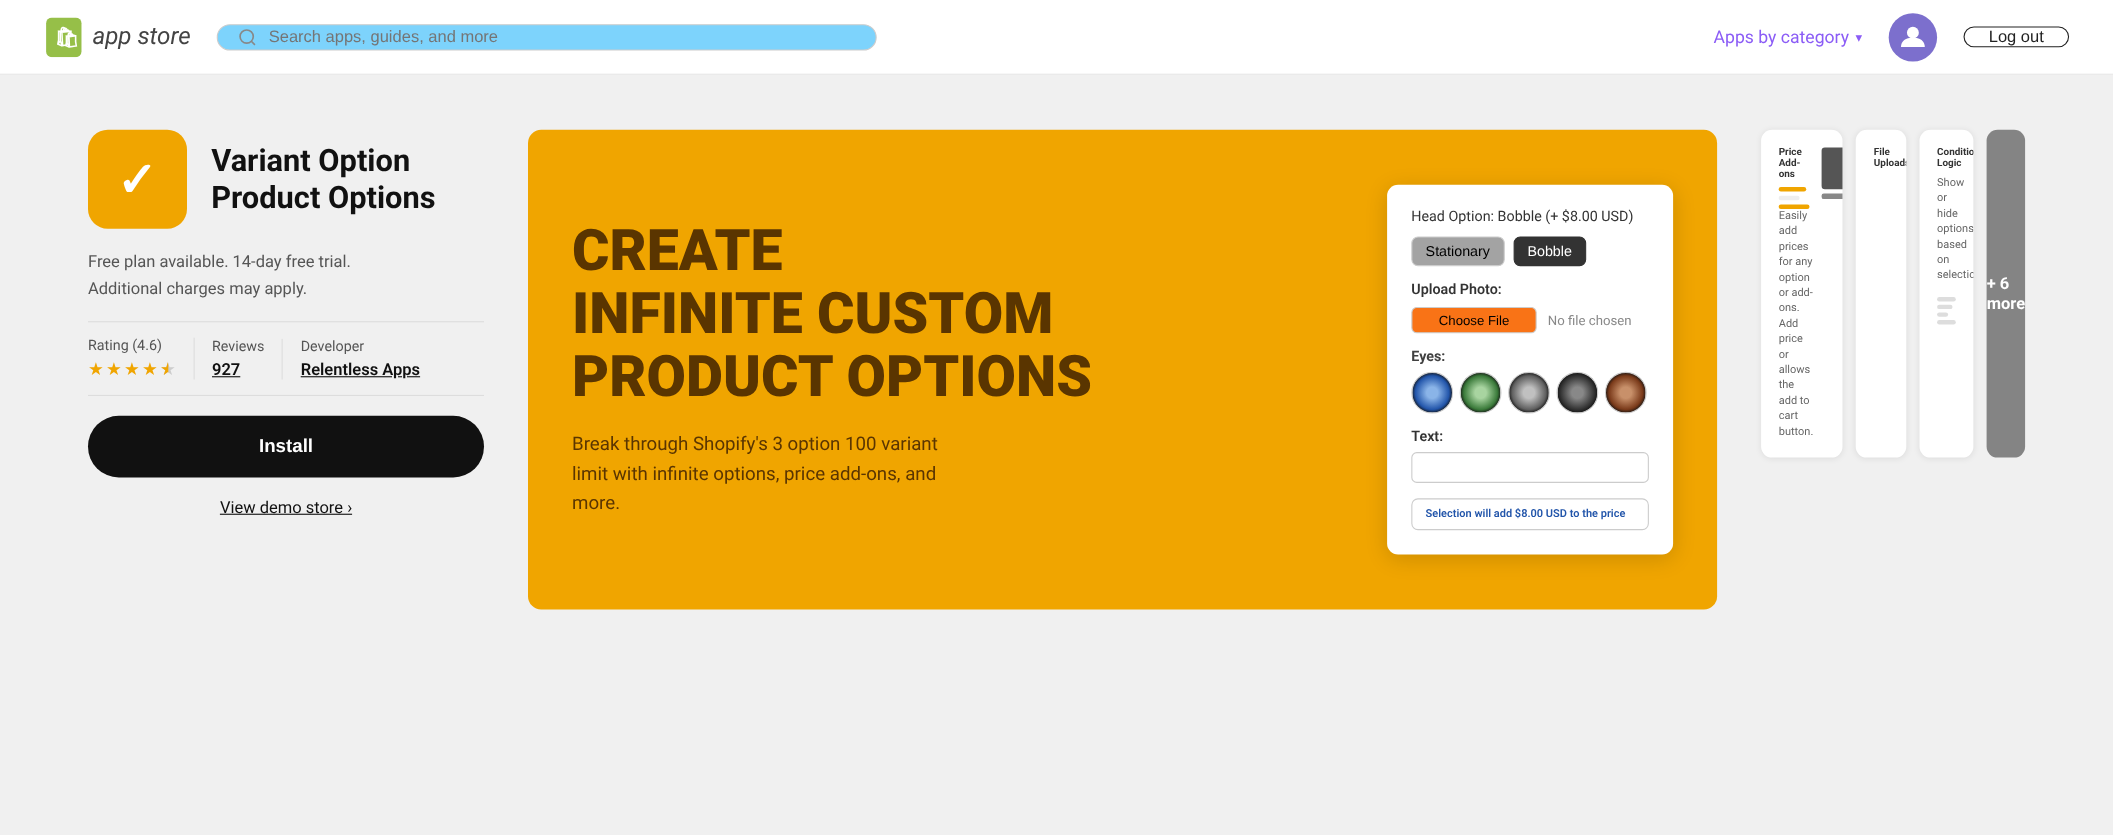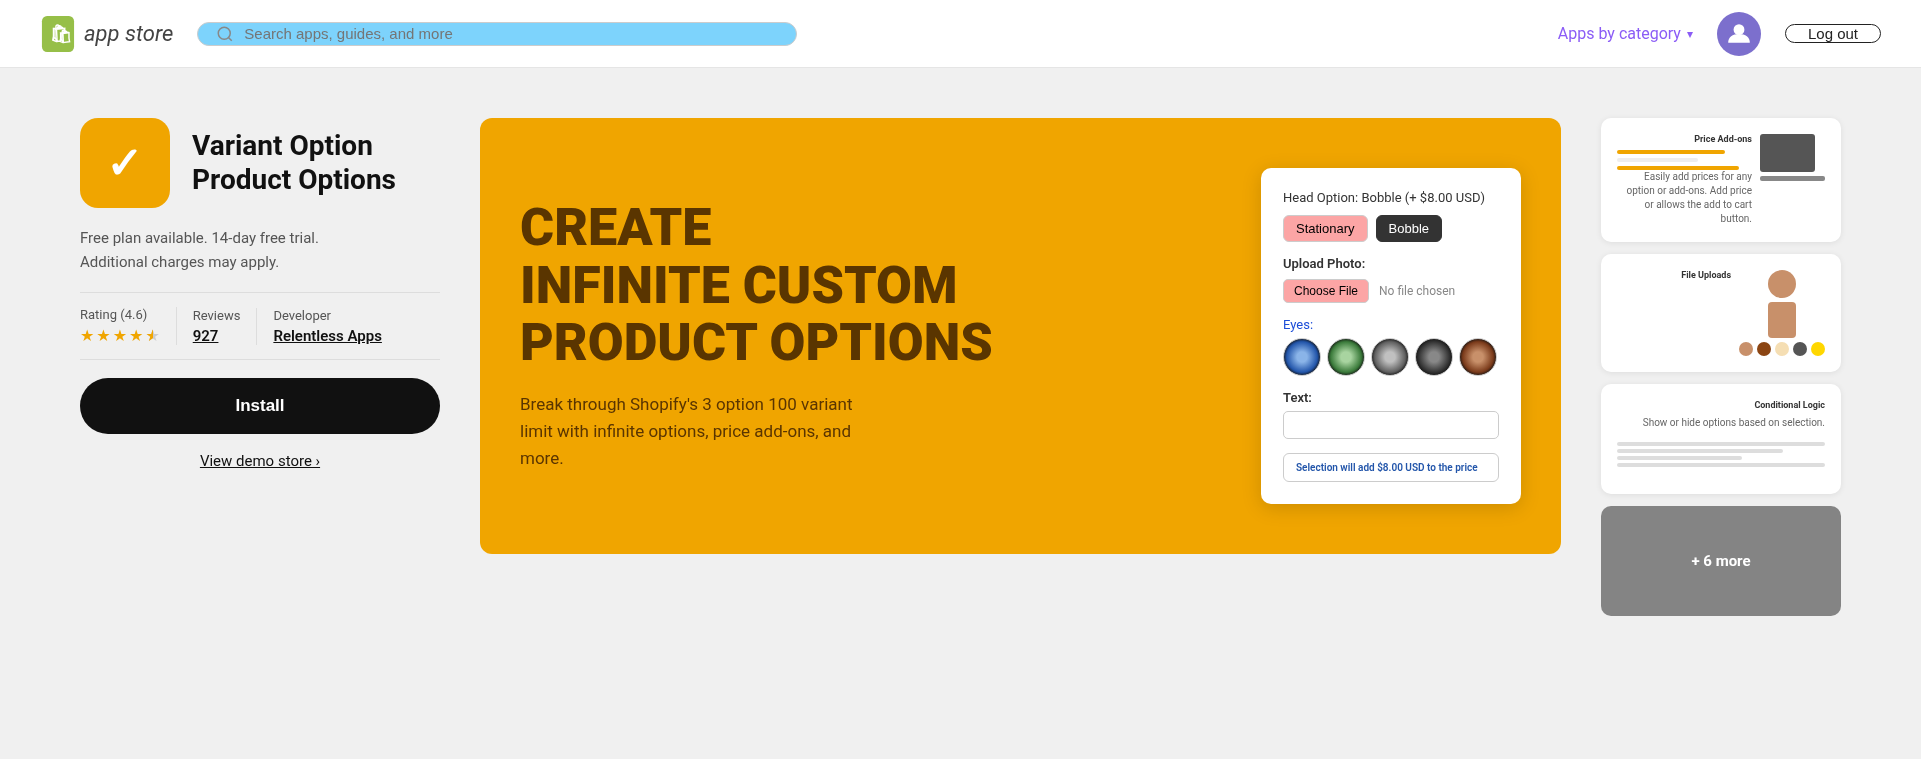--- a/index.html
+++ b/index.html
@@ -207,40 +207,40 @@
       max-width: 280px;
       box-shadow: 0 4px 20px rgba(0,0,0,0.15);
     }
     .modal-row { font-size: 13px; color: #333; margin-bottom: 10px; }
     .btn-group { display: flex; gap: 8px; margin-bottom: 14px; }
     .option-btn {
       border: 1.5px solid #ccc;
       border-radius: 6px;
       padding: 5px 12px;
       font-size: 13px;
-      background: #fca5a5;
+      background: #a3a3a3;
       cursor: pointer;
     }
     .option-btn.active {
       background: #333;
       color: #fff;
       border-color: #333;
     }
     .upload-row { font-size: 13px; color: #333; margin-bottom: 8px; font-weight: 600; }
     .file-row { display: flex; align-items: center; gap: 10px; margin-bottom: 14px; }
     .choose-file-btn {
       border: 1.5px solid #ccc;
       border-radius: 5px;
-      padding: 4px 10px;
+      padding: 4px 24px;
       font-size: 12px;
-      background: #fca5a5;
+      background: #f97316;
       cursor: pointer;
     }
     .file-label { font-size: 12px; color: #888; }
-    .eyes-label { font-size: 13px; color: #1d4ed8; margin-bottom: 6px; font-weight: 400; }
+    .eyes-label { font-size: 13px; color: #404040; margin-bottom: 6px; font-weight: 700; }
     .eyes-row {
       display: flex;
       gap: 6px;
       margin-bottom: 14px;
     }
     .eye-circle {
       width: 38px;
       height: 38px;
       border-radius: 50%;
       overflow: hidden;
@@ -266,25 +266,24 @@
       border-radius: 6px;
       padding: 8px 12px;
       font-size: 10px;
       color: #333;
     }
     .price-note span { color: #2255aa; font-weight: 600; }
 
     
     .right-panel {
       display: flex;
-      flex-direction: column;
+      flex-direction: row;
       gap: 12px;
       min-width: 220px;
       max-width: 240px;
-      text-align: right;
     }
     .thumb-card {
       background: #fff;
       border-radius: 10px;
       overflow: hidden;
       padding: 16px;
       box-shadow: 0 1px 6px rgba(0,0,0,0.08);
       min-height: 110px;
       display: flex;
       flex-direction: column;

